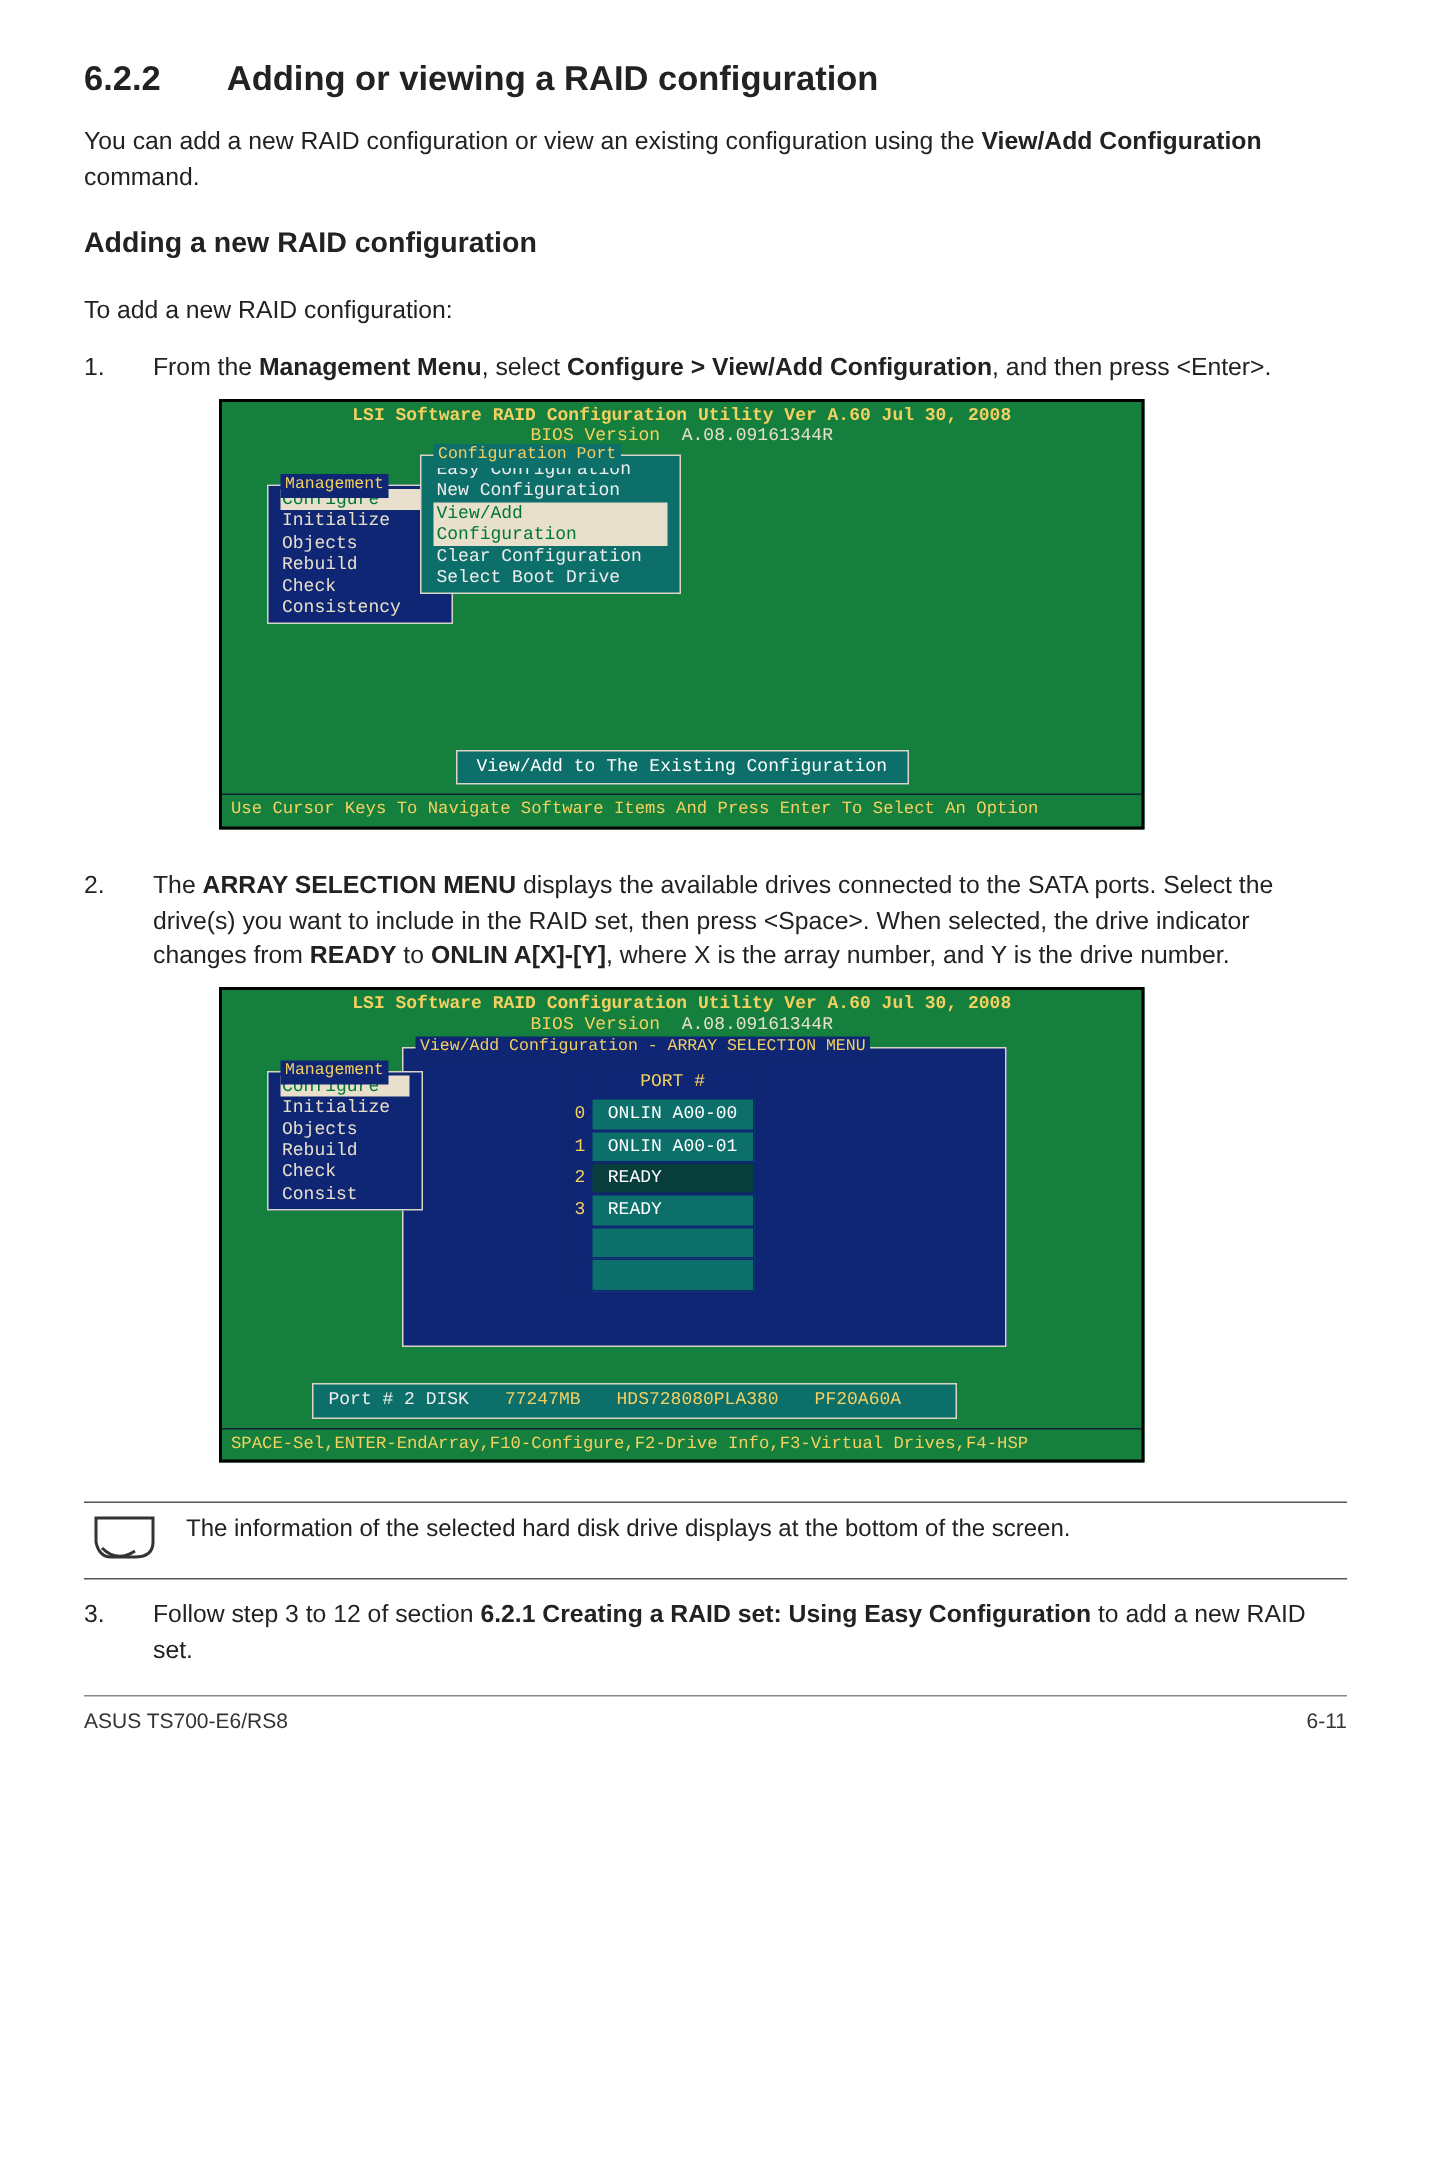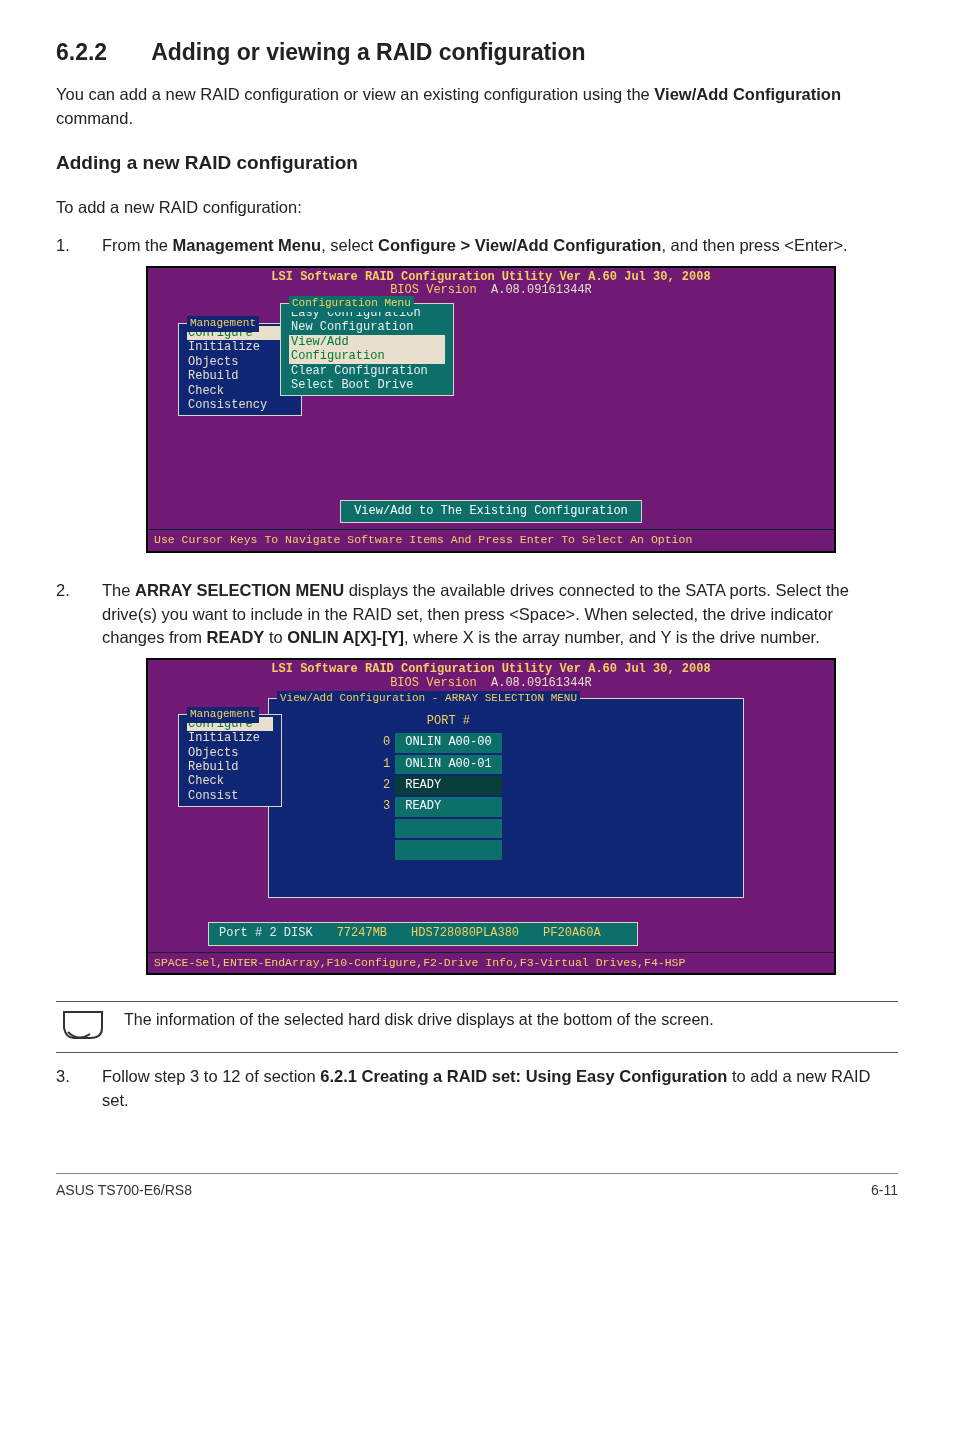--- a/index.html
+++ b/index.html
@@ -22,23 +22,23 @@
     }
     h2 .sec-num { display:inline-block; }
     p.intro { margin-bottom:18px; }
     h3 { font-size:19px; font-weight:bold; margin:8px 0 19px; }
     p.sub { margin-bottom:14px; }
     ol.steps { list-style:none; }
     ol.steps > li { display:flex; gap:28px; margin-bottom:12px; }
     ol.steps > li > .num { width:18px; flex:none; }
     ol.steps > li > .body { flex:1; }
     .bios {
-      width:690px;
+      width:617px;
       margin:8px 0 14px 44px;
-      background:#701a75;
+      background:#15803d;
       font-family:"Courier New",monospace;
       font-size:12px;
       color:#e8e0cc;
       border:2px solid #000;
     }
     .bios .hdr {
       text-align:center;
       padding:3px 0 2px;
       line-height:1.1;
     }
@@ -80,21 +80,21 @@
     .statusline .yl{ color:#f4d060;}
     .notebox{
       display:flex; gap:18px; align-items:flex-start;
       padding:6px 4px 10px; margin:4px 0 12px 0;
       border-top:1px solid #555; border-bottom:1px solid #555;
     }
     .notebox svg{ flex:none;}
     .notebox .txt{ flex:1; font-size:16px;}
     .footer{
       display:flex; justify-content:space-between;
-      border-top:1px solid #888; margin-top:60px; padding-top:6px;
+      border-top:1px solid #888; margin-top:17px; padding-top:6px;
       font-size:14px; color:#333;
     }
   </style>
 </head>
 <body>
 
 <h2>
   <span class="sec-num">6.2.2</span>
   <span>Adding or viewing a RAID configuration</span>
 </h2>
@@ -122,21 +122,21 @@
             <div class="title">Management</div>
             <div class="mgmt-list">
               <div style="background:#e8e0cc;color:#073;">Configure</div>
               <div>Initialize</div>
               <div>Objects</div>
               <div>Rebuild</div>
               <div>Check Consistency</div>
             </div>
           </div>
           <div class="panel panel-teal" style="left:132px; top:4px; width:174px;">
-            <div class="title" style="background:#0c6f6a;">Configuration Menu</div>
+            <div class="title" style="background:#0c6f6a;">Configuration Port</div>
             <div class="cfg-list">
               <div>Easy Configuration</div>
               <div>New Configuration</div>
               <div class="hi">View/Add Configuration</div>
               <div>Clear Configuration</div>
               <div>Select Boot Drive</div>
             </div>
           </div>
           <div style="position:absolute; bottom:6px; left:0; right:0;">
             <div class="statusbar">View/Add to The Existing Configuration</div>

